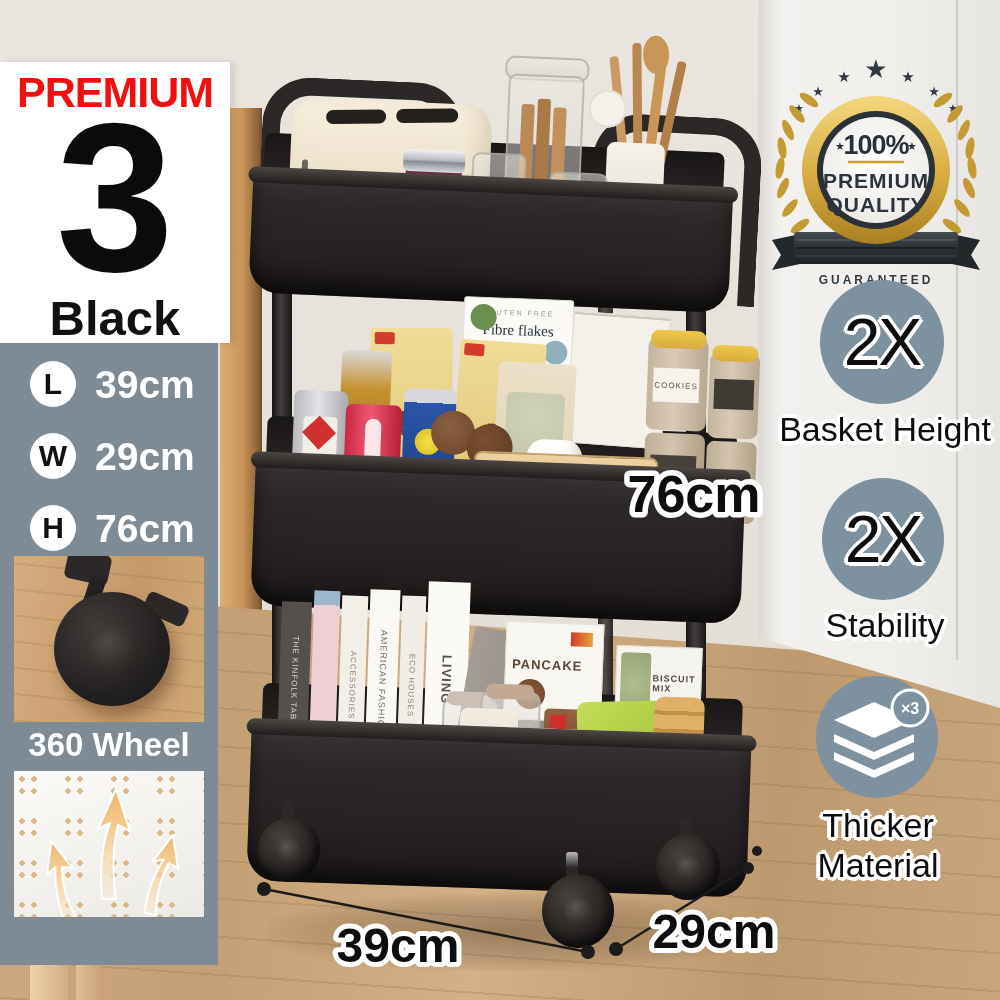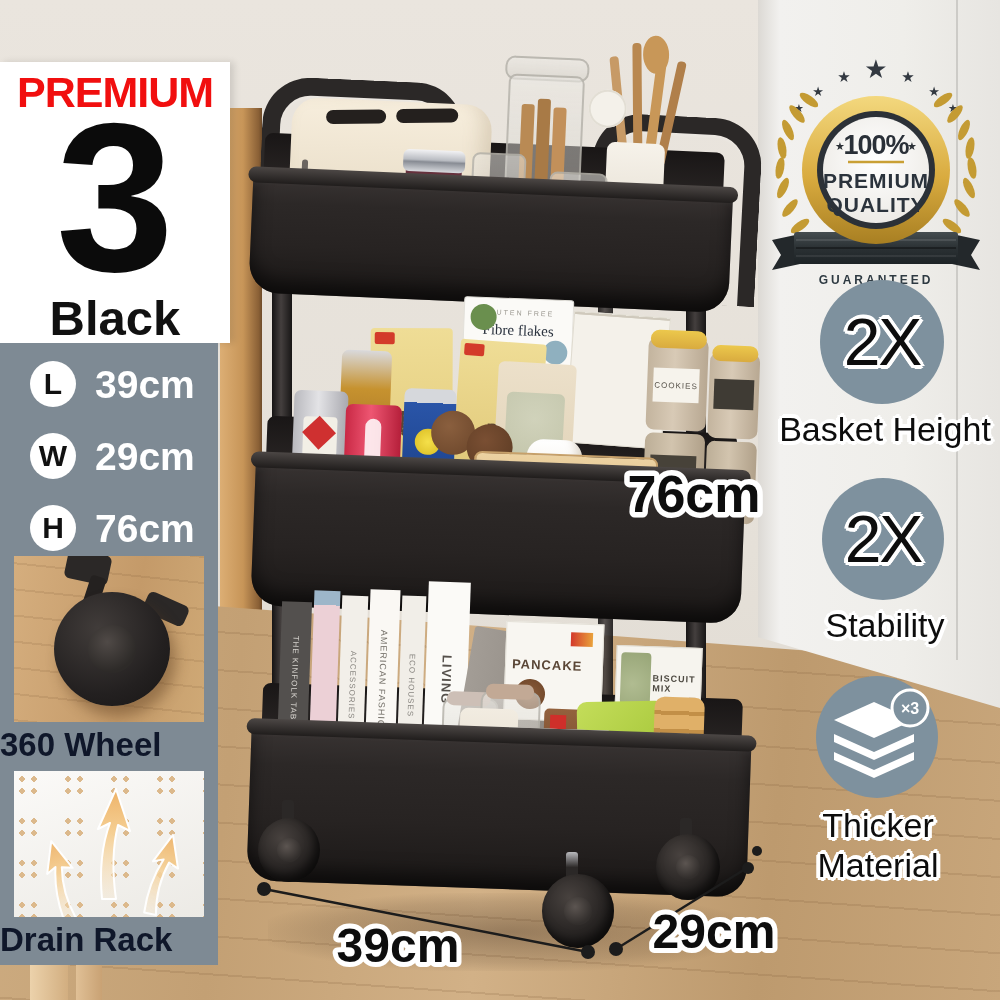--- a/index.html
+++ b/index.html
@@ -51,21 +51,21 @@
   #promo-card{left:0;top:62px;width:230px;height:281px;background:#fff;
         box-shadow:4px 0 7px rgba(0,0,0,.12);text-align:center;}
   #promo-premium{width:100%;top:6px;font-size:43px;font-weight:900;color:#f10f0f;letter-spacing:-1px;}
   #promo-count{width:100%;top:30px;font-size:212px;font-weight:900;color:#0b0b0b;line-height:1;}
   #promo-color{width:100%;top:228px;font-size:49px;font-weight:800;color:#111;}
   #spec-panel{left:0;top:343px;width:218px;height:622px;background:#7e8a94;}
   .dim-row{left:0;width:218px;height:46px;}
   .dim-circle{left:30px;width:46px;height:46px;border-radius:50%;background:#fff;color:#111;
         font-weight:900;font-size:30px;display:flex;align-items:center;justify-content:center;}
   .dim-val{left:95px;top:2px;font-size:39px;font-weight:800;color:#fff;}
-  .panel-caption{left:0;width:218px;text-align:left;font-size:33px;font-weight:700;color:#0f172a;}
+  .panel-caption{left:0;width:218px;text-align:center;font-size:33px;font-weight:700;color:#ffffff;}
   .inset{left:14px;width:190px;overflow:hidden;}
   
   .ow{color:#0d0d0d;font-weight:400;
       text-shadow:3px 0 0 #fff,-3px 0 0 #fff,0 3px 0 #fff,0 -3px 0 #fff,
                   2.5px 2.5px 0 #fff,-2.5px 2.5px 0 #fff,2.5px -2.5px 0 #fff,-2.5px -2.5px 0 #fff,
                   4px 1px 0 #fff,-4px 1px 0 #fff,1px 4px 0 #fff,1px -4px 0 #fff;}
   .feat-circle{border-radius:50%;background:#7e919e;display:flex;align-items:center;justify-content:center;}
   .feat-value{font-size:66px;letter-spacing:-2px;}
   .feat-label{text-align:center;font-size:34px;}
   svg text{font-family:"Liberation Sans",sans-serif;}
@@ -307,21 +307,20 @@
             <stop offset="1" stop-color="#eeb368"></stop>
           </linearGradient>
         </defs>
         <g fill="url(#arrowGrad)" stroke="#ffffff" stroke-width="2" stroke-linejoin="round">
           <path d="M88 128 Q84 84 96 52 L84 58 L102 18 L116 60 L104 54 Q96 86 102 128 Z"></path>
           <path transform="translate(-52,34) rotate(-18 95 70)" d="M88 118 Q86 88 96 62 L86 66 L100 36 L112 68 L102 64 Q94 90 100 118 Z" opacity="0.95"></path>
           <path transform="translate(52,26) rotate(12 95 70)" d="M88 118 Q86 88 96 62 L86 66 L100 36 L112 68 L102 64 Q94 90 100 118 Z" opacity="0.95"></path>
         </g>
       </svg>
     </div>
-    <div class="abs panel-caption" style="top:578px;">Drain Rack</div>
   </div>
 
   <svg class="abs" style="left:762px;top:48px;" width="228" height="240" viewBox="0 0 220 240">
     <defs>
       <linearGradient id="goldGrad" x1="0" y1="0" x2="0" y2="1">
         <stop offset="0" stop-color="#f3d87e"></stop>
           <stop offset="0.55" stop-color="#d9ab3f"></stop>
           <stop offset="1" stop-color="#a87f22"></stop>
       </linearGradient>
       <radialGradient id="centerGrad" cx="0.5" cy="0.4" r="0.8">

